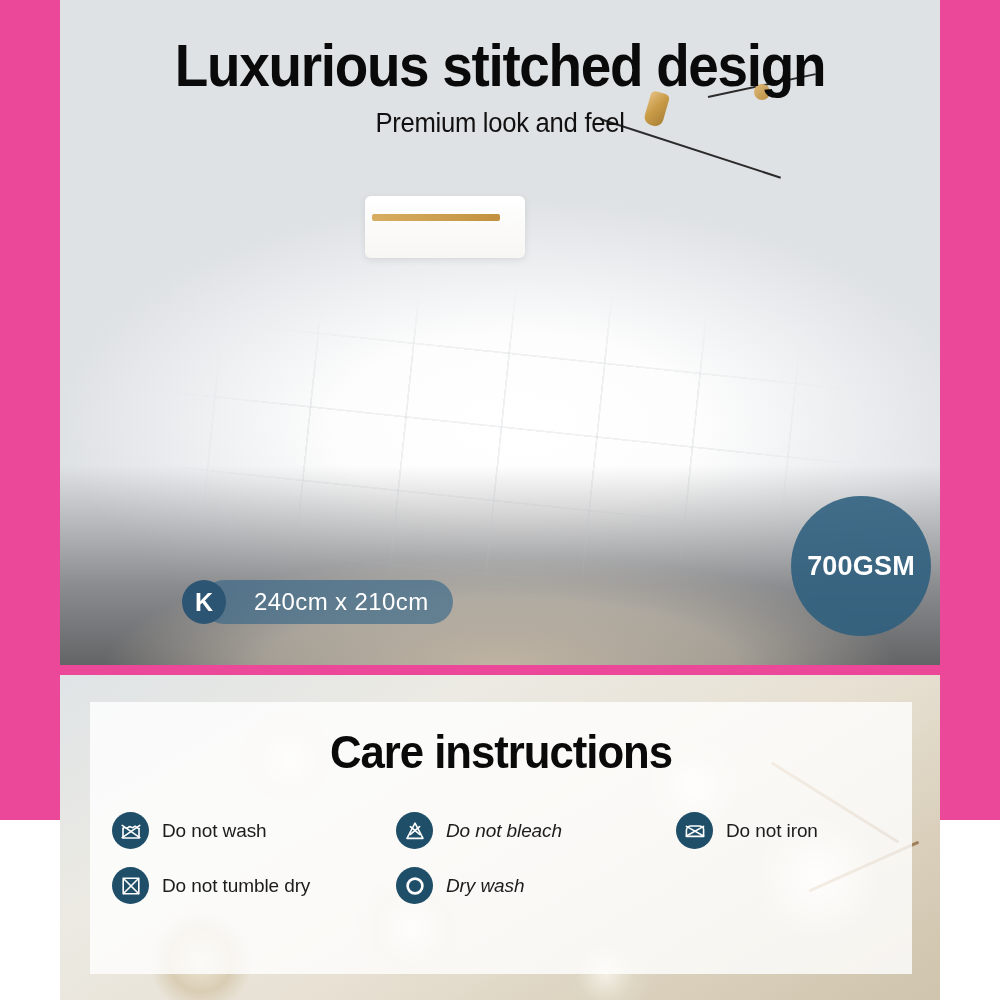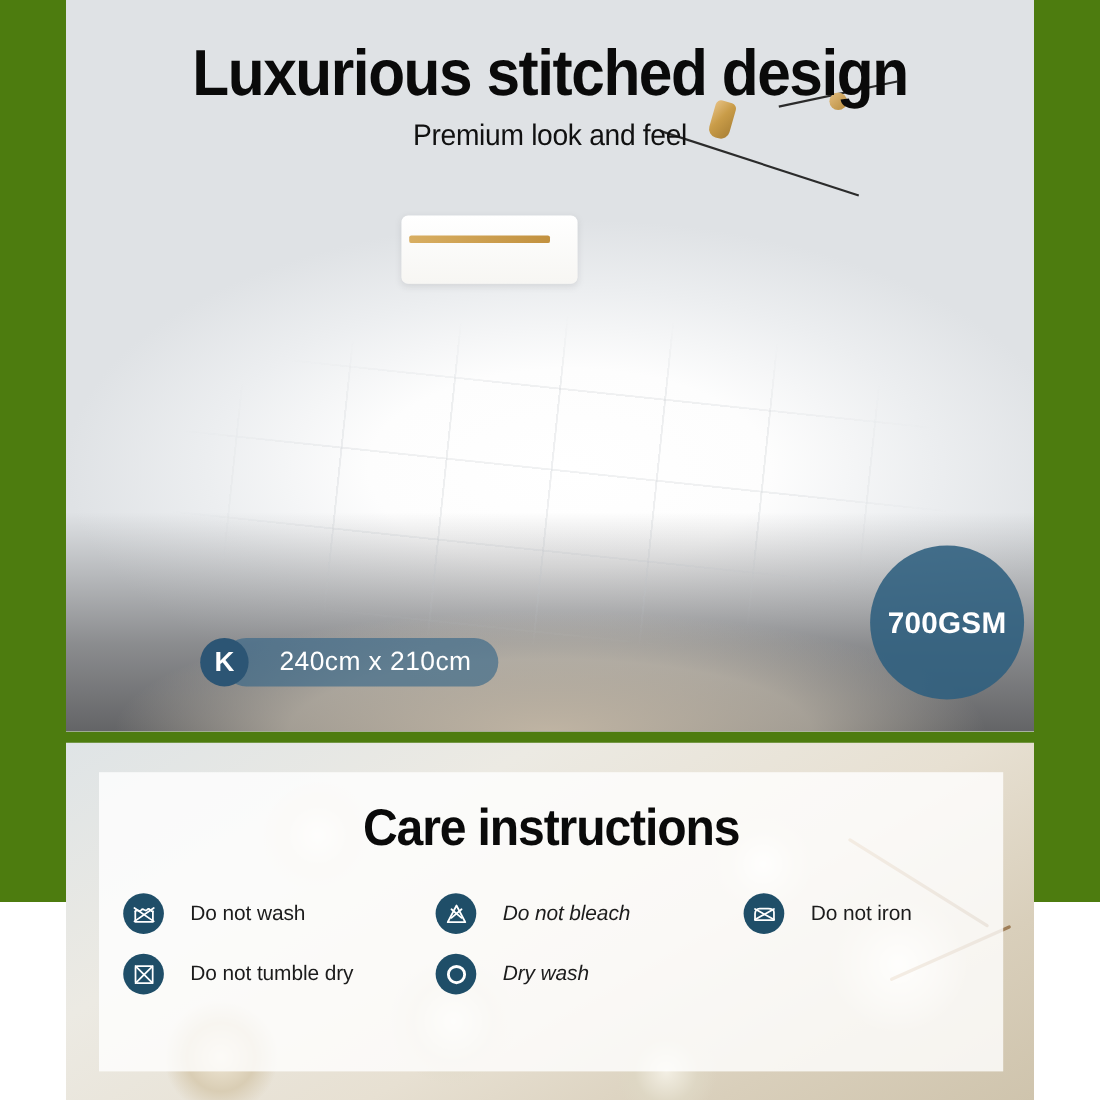--- a/index.html
+++ b/index.html
@@ -10,21 +10,21 @@
   body {
     width: 1000px;
     height: 1000px;
     font-family: "Liberation Sans", sans-serif;
     overflow: hidden;
   }
   .page {
     position: relative;
     width: 1000px;
     height: 820px;
-    background: #4d7c0f;
+    background: #ec4899;
   }
 
   
   .hero {
     position: absolute;
     left: 60px;
     top: 0px;
     width: 880px;
     height: 665px;
     overflow: hidden;
@@ -263,21 +263,21 @@
     top: 110px;
     width: 790px;
   }
   .care-row {
     display: flex;
     margin-bottom: 18px;
   }
   .care-item {
     display: flex;
     align-items: center;
-    gap: 24px;
+    gap: 13px;
   }
   .care-item.col1 { width: 284px; }
   .care-item.col2 { width: 280px; font-style: italic; }
   .care-item.col3 { width: 220px; }
   .care-icon {
     width: 37px;
     height: 37px;
     border-radius: 50%;
     background: #1f4e68;
     display: flex;

